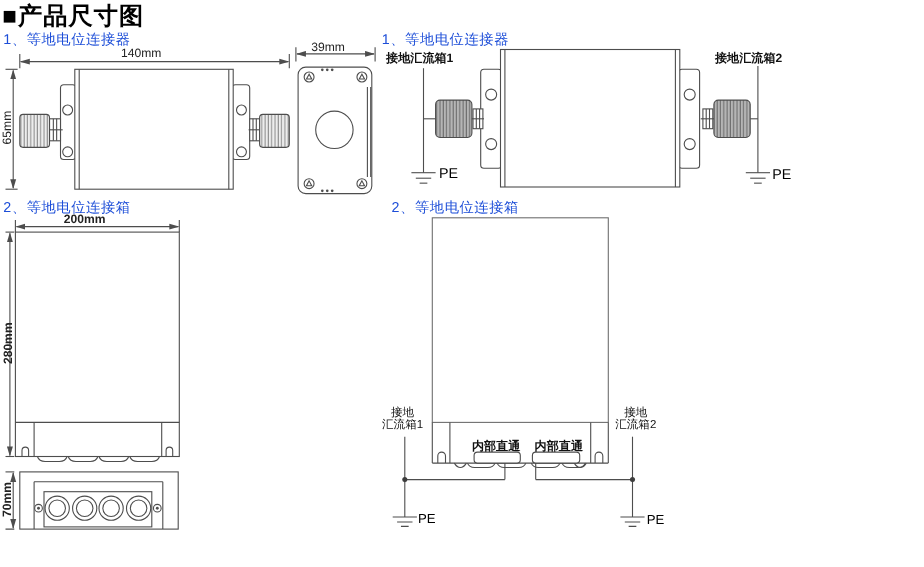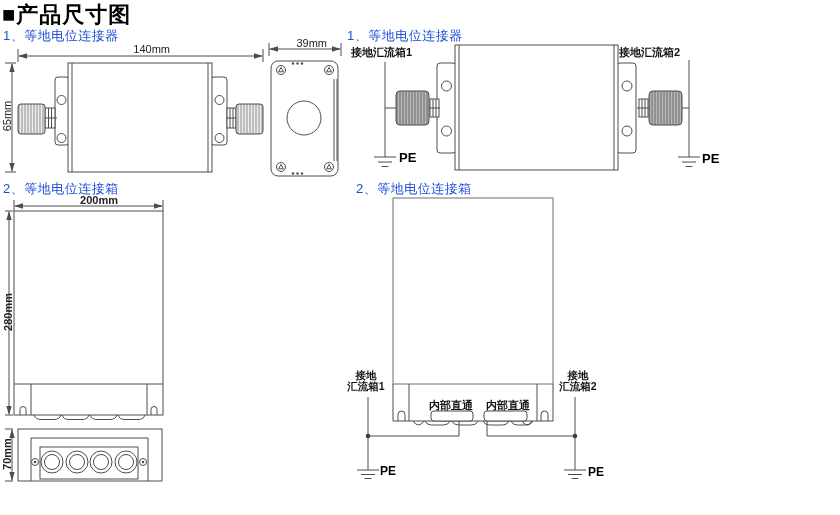--- a/index.html
+++ b/index.html
@@ -3,26 +3,26 @@
 <meta charset="utf-8">
 <style>
   *{box-sizing:border-box}
   html,body{margin:0;padding:0;background:#fff}
   #page{position:relative;width:840px;height:515px;background:#fff;overflow:hidden;
         font-family:"Liberation Sans",sans-serif;color:#000}
   #art{position:absolute;left:0;top:0}
   .t{position:absolute;white-space:nowrap}
   .title{font-size:22px;font-weight:700;letter-spacing:1px;color:#000}
   .item{font-size:13px;letter-spacing:.5px;color:#1d4ed8}
-  .dim{font-size:11px;color:#222;text-align:right}
+  .dim{font-size:11px;color:#222;text-align:left}
   .b{font-weight:700}
   .rot{transform:rotate(-90deg);transform-origin:center;text-align:center}
   .lbl{font-size:11px;font-weight:700;color:#111;text-align:right}
-  .lbl2{font-size:10.5px;font-weight:700;line-height:11px;text-align:center;color:#111}
-  .pe{font-size:13px;font-weight:700;color:#000}
+  .lbl2{font-size:10.5px;font-weight:400;line-height:11px;text-align:center;color:#111}
+  .pe{font-size:13px;font-weight:400;color:#000}
   .pe.sm{font-size:12px}
 </style>
 </head>
 <body>
 
 <div id="page">
 
   <svg id="art" width="840" height="515" viewBox="0 0 840 515" stroke="#4d4d4d" fill="none" stroke-width="1">
     <defs>
       <marker id="arw" viewBox="0 0 10 6" refX="9" refY="3" markerWidth="9" markerHeight="6" orient="auto-start-reverse">
@@ -226,21 +226,21 @@
   <div class="t dim" style="left:110px;top:43px;width:60px">140mm</div>
   <div class="t dim" style="left:283px;top:37px;width:44px">39mm</div>
   <div class="t dim rot" style="left:-15px;top:110px;width:44px">65mm</div>
   <div class="t item" style="left:3px;top:180px">2、等地电位连接箱</div>
   <div class="t dim b" style="left:58px;top:194px;width:60px">200mm</div>
   <div class="t dim b rot" style="left:-14px;top:306px;width:44px">280mm</div>
   <div class="t dim b rot" style="left:-15px;top:448px;width:44px">70mm</div>
 
   <div class="t item" style="left:347px;top:27px">1、等地电位连接器</div>
   <div class="t lbl" style="left:351px;top:45px">接地汇流箱1</div>
-  <div class="t lbl" style="left:619px;top:45px">接地汇流箱2</div>
+  <div class="t lbl" style="left:650px;top:45px">接地汇流箱2</div>
   <div class="t pe" style="left:399px;top:150px">PE</div>
   <div class="t pe" style="left:702px;top:151px">PE</div>
   <div class="t item" style="left:356px;top:180px">2、等地电位连接箱</div>
 
   <div class="t lbl2" style="left:340px;top:370px;width:52px">
     <div>接地</div>
     <div>汇流箱1</div>
   </div>
   <div class="t lbl2" style="left:552px;top:370px;width:52px">
     <div>接地</div>

